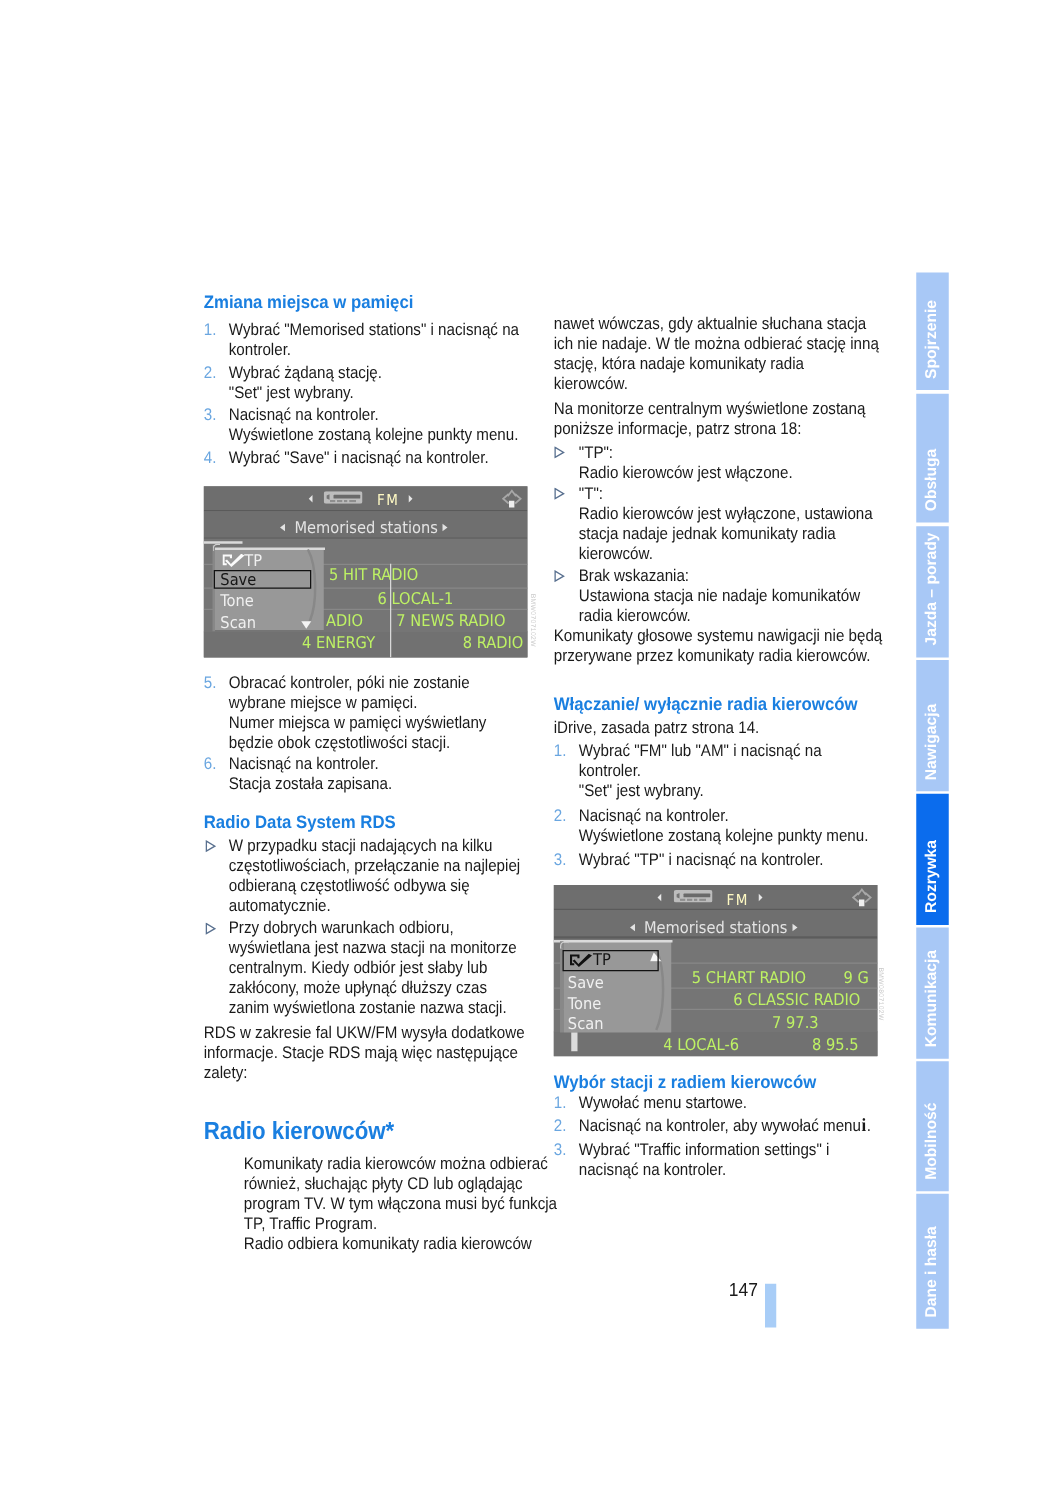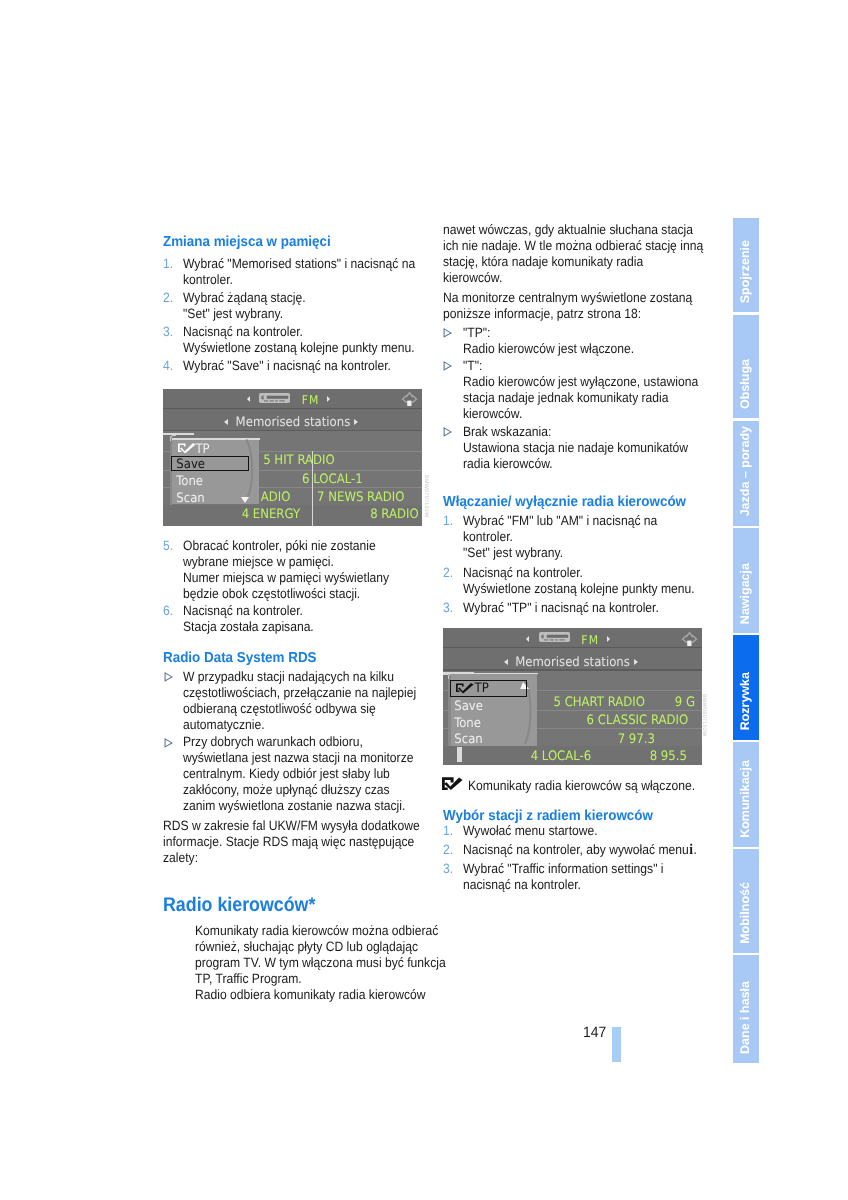--- a/index.html
+++ b/index.html
@@ -5,21 +5,21 @@
 <style>
 html,body{margin:0;padding:0;}
 body{width:848px;height:1200px;background:#ffffff;
   font-family:"Liberation Sans",sans-serif;
   -webkit-font-smoothing:antialiased;text-rendering:geometricPrecision;}
 #page{position:relative;width:848px;height:1200px;overflow:hidden;background:#fff;}
 
 
 .col{position:absolute;width:262px;}
 #col-left{left:163px;top:234px;}
-#col-right{left:442.6px;top:222px;}
+#col-right{left:442.6px;top:251px;}
 
 .ln{white-space:nowrap;font-size:13.5px;line-height:16px;color:#1a1a1a;
     transform:scaleX(0.898);transform-origin:0 50%;}
 .h-sec{white-space:nowrap;font-size:14.4px;line-height:16px;font-weight:bold;
     color:#1a7fe0;transform:scaleX(0.932);transform-origin:0 50%;}
 .h-big{white-space:nowrap;font-size:19.8px;line-height:23px;font-weight:bold;
     color:#1a7fe0;transform:scaleX(0.9);transform-origin:0 50%;}
 
 .block{position:relative;}
 .item{position:relative;}
@@ -77,21 +77,21 @@
 
 
 
 .shot{position:absolute;width:259px;height:137px;overflow:hidden;background:#757575;
   font-family:"DejaVu Sans Condensed","DejaVu Sans",sans-serif;}
 .shot .band-top{position:absolute;left:0;top:0;width:259px;height:19px;background:#6e6e6e;}
 .shot .band-top2{position:absolute;left:0;top:19px;width:259px;height:1.2px;background:#5a5a5a;}
 .shot .band-sub{position:absolute;left:0;top:20.2px;width:259px;height:21px;background:#6f6f6f;}
 .shot .band-sub2{position:absolute;left:0;top:41.2px;width:259px;height:1.6px;background:#5c5c5c;}
 .shot .area{position:absolute;left:0;top:42.8px;width:259px;height:94.2px;background:#757575;}
-.shot .bandtxt{position:absolute;white-space:nowrap;color:#bef264;font-size:12px;line-height:12px;letter-spacing:1.2px;}
+.shot .bandtxt{position:absolute;white-space:nowrap;color:#fef9c3;font-size:12px;line-height:12px;letter-spacing:1.2px;}
 .shot .subtxt{position:absolute;white-space:nowrap;color:#e4e4e4;font-size:13px;line-height:13px;}
 
 .shot .sttxt{position:absolute;white-space:nowrap;color:#bef264;font-size:13px;line-height:13px;}
 .shot .sep{position:absolute;height:1px;background:#888888;}
 .shot .mi{position:absolute;white-space:nowrap;color:#f0f0f0;font-size:13px;line-height:13px;text-align:center;}
 .shot .selbox{position:absolute;border:1.6px solid #121212;}
 .shot .arrowL,.shot .arrowR{position:absolute;width:0;height:0;}
 .shot .vdiv{position:absolute;width:1.6px;background:#d9d9d9;}
 .shot .scrollbar{position:absolute;background:#dcdcdc;}
 .idtext{position:absolute;font-size:5.4px;color:#c9c9c9;white-space:nowrap;
@@ -305,23 +305,30 @@
               <path d="M1.1 0.9 L7.9 4.9 L1.1 8.9 Z" fill="none" stroke="#5a7190" stroke-width="1.05" stroke-linejoin="miter"></path>
             </svg></span>
         <div class="lines">
           <div class="ln" data-name="bullet-line">Brak wskazania:</div>
           <div class="ln" data-name="bullet-line">Ustawiona stacja nie nadaje komunikatów</div>
           <div class="ln" data-name="bullet-line">radia kierowców.</div>
         </div>
       </div>
     </div>
 
+    <div class="block sp-j" data-name="paragraph-voice-announcements">
+      <div class="ln" data-name="paragraph-line">Komunikaty głosowe systemu nawigacji nie będą</div>
+      <div class="ln" data-name="paragraph-line">przerywane przez komunikaty radia kierowców.</div>
+    </div>
 
     <div class="h-sec sp-k" data-name="heading-wlaczanie-wylacznie">Włączanie/ wyłącznie radia kierowców</div>
 
+    <div class="block sp-l" data-name="paragraph-idrive">
+      <div class="ln" data-name="paragraph-line">iDrive, zasada patrz strona 14.</div>
+    </div>
 
     <div class="block sp-m" data-name="steps-list-toggle-tp">
       <div class="item" data-name="list-item">
         <span class="marker" data-name="step-number">1.</span>
         <div class="lines">
           <div class="ln" data-name="step-line">Wybrać "FM" lub "AM" i nacisnąć na</div>
           <div class="ln" data-name="step-line">kontroler.</div>
           <div class="ln" data-name="step-line">"Set" jest wybrany.</div>
         </div>
       </div>
@@ -399,27 +406,20 @@
               <path d="M3.6 4.6 L6.7 8.2 L15.0 0 L17.6 1.4 L7.1 10.6 L2.0 5.5 Z" fill="#111111"></path>
             </svg></span>
   <span class="mi" data-name="menu-item-tp" style="position:absolute;left:31.9px;top:54.2px;color:#131313;">TP</span>
   <span class="mi" data-name="menu-item-save" style="position:absolute;left:11.7px;top:71.8px;">Save</span>
   <span class="mi" data-name="menu-item-tone" style="position:absolute;left:11.7px;top:88.6px;">Tone</span>
   <span class="mi" data-name="menu-item-scan" style="position:absolute;left:11.7px;top:104.8px;">Scan</span>
   <div class="scrollbar" data-name="list-scrollbar" style="left:14.6px;top:118.5px;width:5.2px;height:15px;"></div>
 </div>
       </div>
 
-    <div class="block sp-n note-row" data-name="note-tp-enabled">
-      <span class="cbx" data-name="checkbox-checked-icon"><svg width="21" height="13" viewBox="0 0 21 13">
-            <path d="M0 0.2 H11.6 V5.4 H8.6 V2.9 H2.8 V10.4 H5.7 V12.9 H0 Z" fill="#131313"></path>
-            <path d="M4.6 5.2 L8.3 9.6 L17.0 0.6 L20.6 2.9 L8.9 12.9 L2.0 6.8 Z" fill="#131313"></path>
-          </svg></span>
-      <span class="ln note-ln" data-name="note-text">Komunikaty radia kierowców są włączone.</span>
-    </div>
 
 
     <div class="h-sec sp-p" data-name="heading-wybor-stacji">Wybór stacji z radiem kierowców</div>
 
     <div class="block sp-q" data-name="steps-list-select-station">
       <div class="item" data-name="list-item">
         <span class="marker" data-name="step-number">1.</span>
         <div class="lines">
           <div class="ln" data-name="step-line">Wywołać menu startowe.</div>
         </div>

